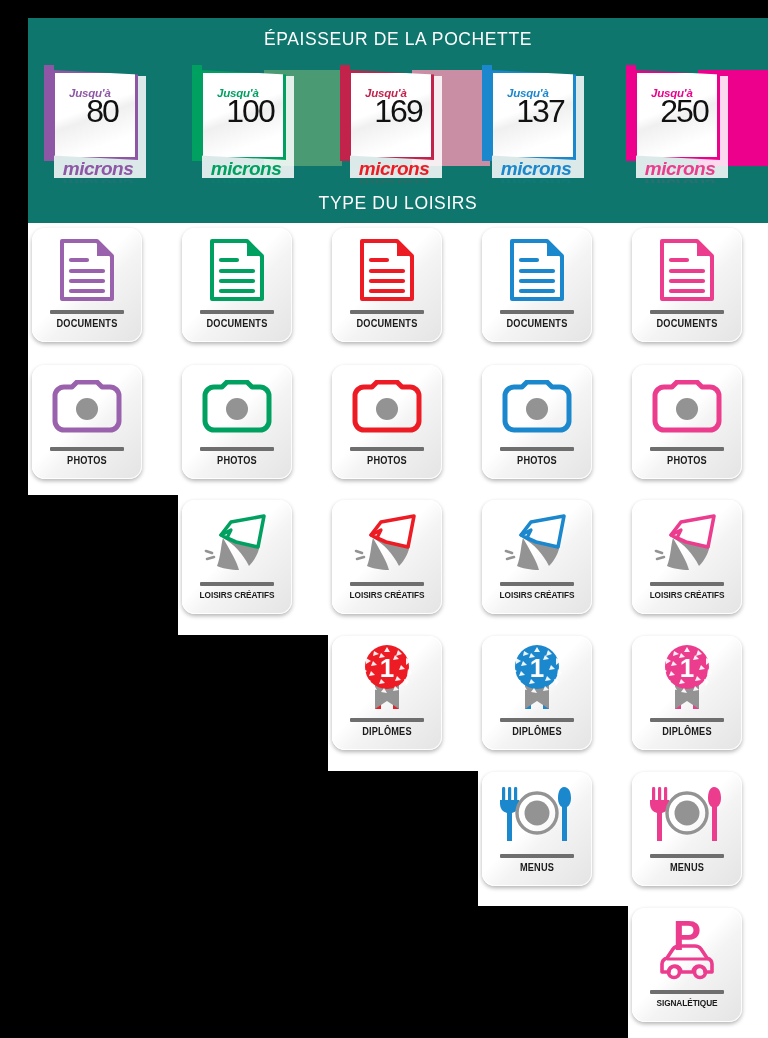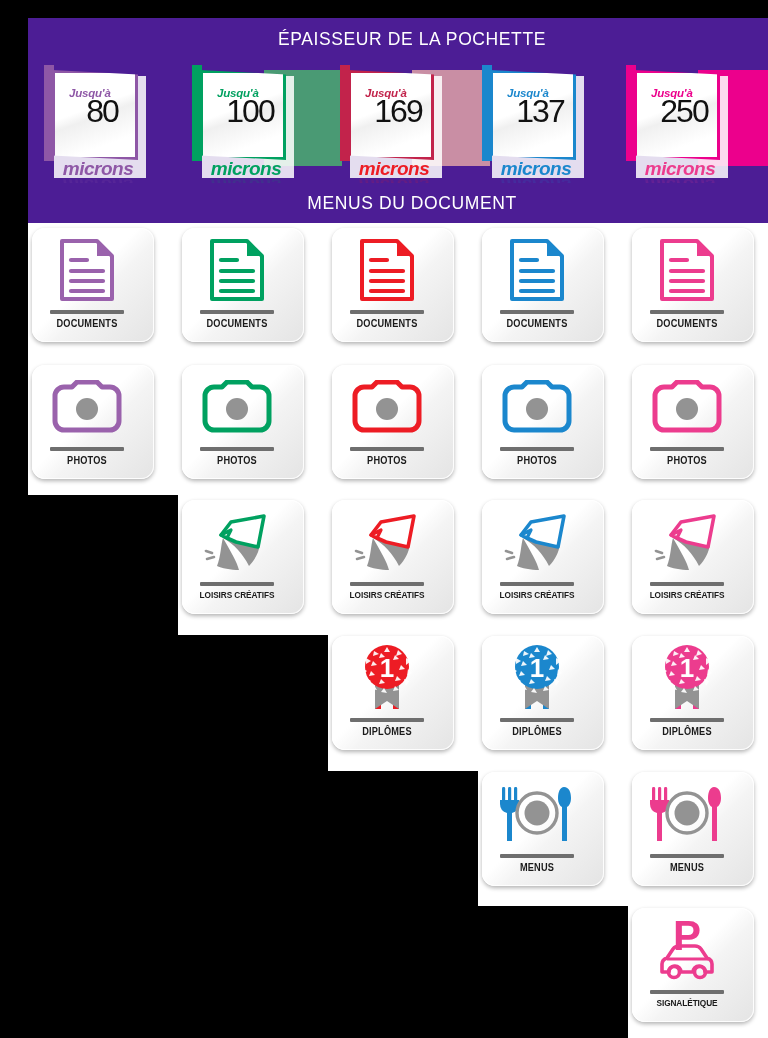--- a/index.html
+++ b/index.html
@@ -8,21 +8,21 @@
     background: #000000;
     font-family: "Liberation Sans", sans-serif;
     overflow: hidden;
   }
   #root { position: relative; width: 768px; height: 1038px; background:#000; }
 
   
   .white-step { position: absolute; background: #ffffff; }
 
   
-  .grey-band { position: absolute; background: #4c1d95; padding-left: 14px; }
+  .grey-band { position: absolute; background: #0f766e; }
   .band-title {
     position: absolute; width: 100%; text-align: center;
     color: #ffffff; font-size: 17.5px; font-weight: 400;
     letter-spacing: 0.6px; white-space: nowrap;
   }
 
   
   .thick-row { position: absolute; left: 0; top: 0; width: 640px; height: 190px; }
   .box { position: absolute; }
   .box .backpanel {
@@ -64,21 +64,21 @@
     position: absolute; left: 0; top: 112px; width: 108px;
     text-align: center; font-size: 19px; font-weight: bold;
     font-style: italic; letter-spacing: -0.5px;
     transform: scaleY(-1); opacity: .35;
     -webkit-mask-image: linear-gradient(to top, transparent 0%, #000 85%);
             mask-image: linear-gradient(to top, transparent 0%, #000 85%);
   }
 
   
   .tile {
-    position: absolute; width: 122px; height: 114px;
+    position: absolute; width: 110px; height: 114px;
     border-radius: 13px;
     background: linear-gradient(135deg,#ffffff 0%,#ffffff 45%,#f4f4f4 58%,#e4e4e4 100%);
     box-shadow: 0 2px 4px rgba(0,0,0,.30), 0 0 0 1px rgba(255,255,255,.9) inset;
   }
   .tile .glyph {
     position: absolute; left: 0; top: 6px; width: 110px; height: 72px;
     display: flex; align-items: center; justify-content: center;
   }
   .tile .rule {
     position: absolute; left: 18px; top: 82px;
@@ -165,21 +165,21 @@
       <div class="face" style="border-color:#EC008C;">
         <div class="jusqua" style="color:#EC008C;">Jusqu'à</div>
         <div class="num">250</div>
       </div>
       <div class="microns" style="color:#EC3C8E;">microns</div>
       <div class="microns-refl" style="color:#EC3C8E;">microns</div>
     </div>
   </div>
 
   <div class="grey-band" style="left:28px; top:183px; width:740px; height:40px;">
-    <div class="band-title" style="top:10px;">MENUS DU DOCUMENT</div>
+    <div class="band-title" style="top:10px;">TYPE DU LOISIRS</div>
   </div>
 
   <div id="tile-grid">
       <div class="tile" style="left: 32px; top: 228px;">
         <div class="glyph">
           <svg width="56" height="64" viewBox="0 0 56 64">
         <path d="M3 3 H38 L53 18 V61 H3 Z" fill="#fff" stroke="#9A62AC" stroke-width="4" stroke-linejoin="round"></path>
         <path d="M38 3 L53 18 H38 Z" fill="#9A62AC"></path>
         <g stroke="#9A62AC" stroke-width="4.2" stroke-linecap="round">
           <line x1="12" y1="22" x2="28" y2="22"></line>

